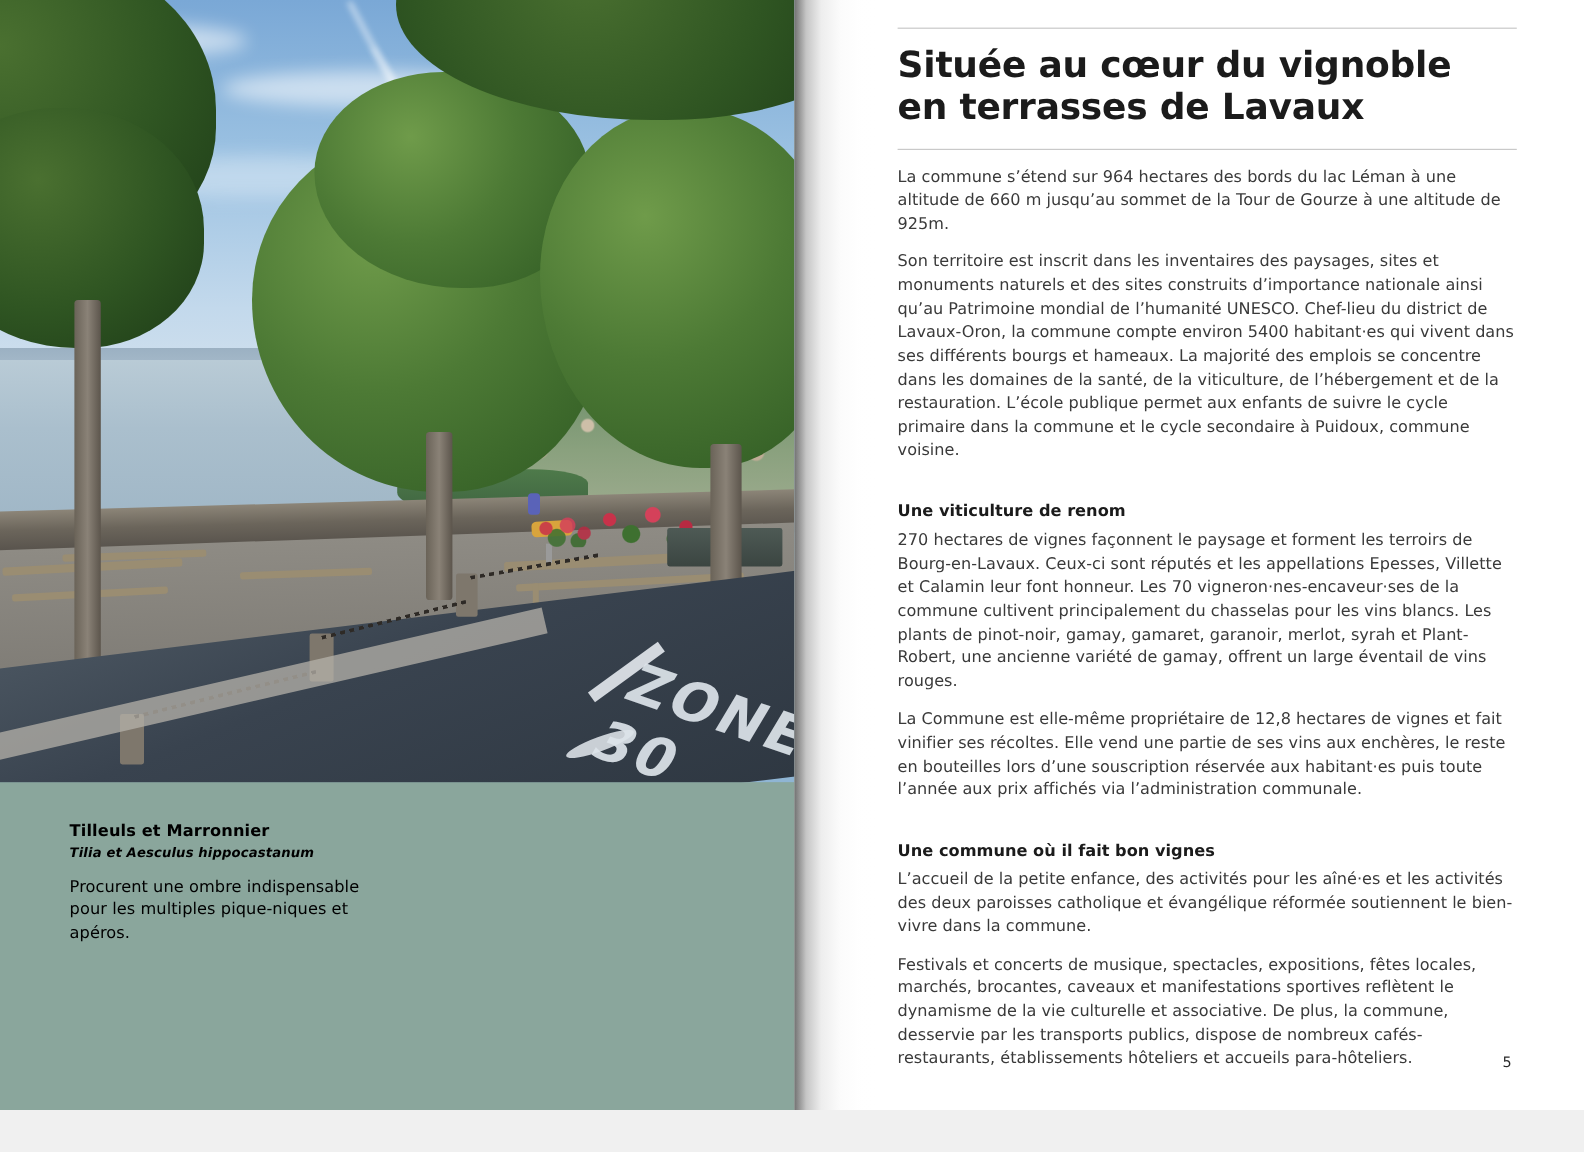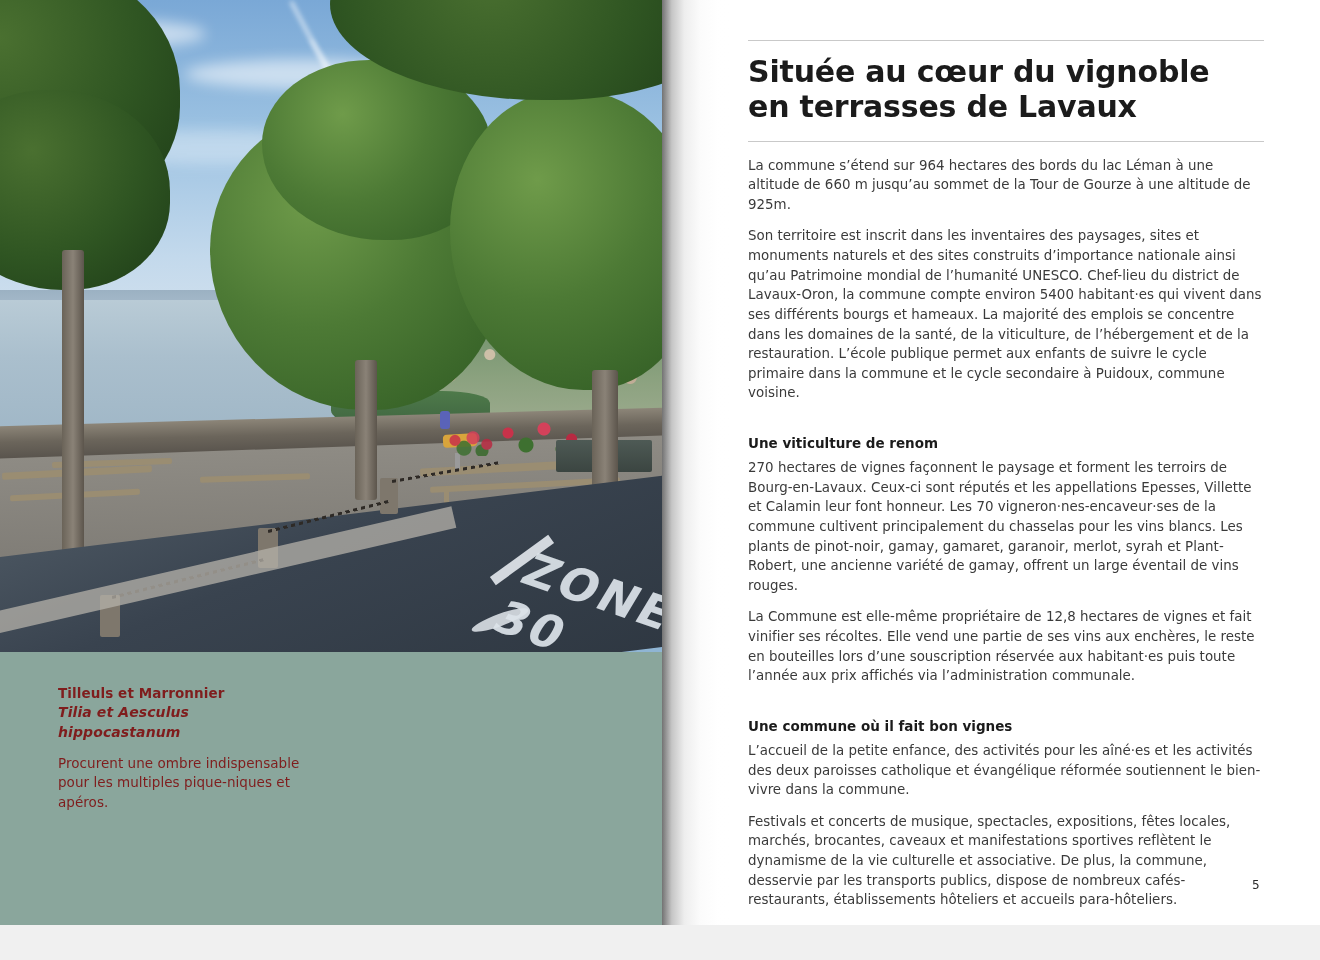--- a/index.html
+++ b/index.html
@@ -125,27 +125,27 @@
     transform-origin:left center;
   }
 
   
   #caption-panel {
     position:absolute; left:0; top:652px; width:662px; height:273px;
     background:#8aa69c;
   }
   #caption {
     position:absolute; left:58px; top:32px; width:250px;
-    color:#7f1d1d;
+    color:#000000;
   }
   #caption .cap-title {
     font-size:13.5px; font-weight:bold; line-height:1.42; letter-spacing:.1px;
   }
   #caption .cap-latin {
-    font-size:14px; font-weight:bold; font-style:italic; line-height:1.42;
+    font-size:11px; font-weight:bold; font-style:italic; line-height:1.42;
     letter-spacing:.1px;
   }
   #caption .cap-body {
     margin-top:11px; font-size:13.5px; line-height:1.45; letter-spacing:.05px;
   }
 
   
   #spine {
     position:absolute; left:662px; top:0; width:70px; height:925px;
     background:linear-gradient(90deg,
@@ -156,21 +156,21 @@
       rgba(252,252,252,.05) 80%,
       rgba(255,255,255,0) 100%);
   }
 
   
   #right-page {
     position:absolute; left:732px; top:0; width:588px; height:925px;
     background:#ffffff;
   }
   #right-inner {
-    position:absolute; left:16px; top:40px; width:516px;
+    position:absolute; left:16px; top:23px; width:516px;
     color:#2b2b2b;
   }
   .rule {
     height:1px; background:#c9c9c9; width:100%;
   }
   #page-title {
     margin:14px 0 16px 0;
     font-size:30px; font-weight:bold; line-height:1.16;
     letter-spacing:-0.2px; color:#1b1b1b;
   }

